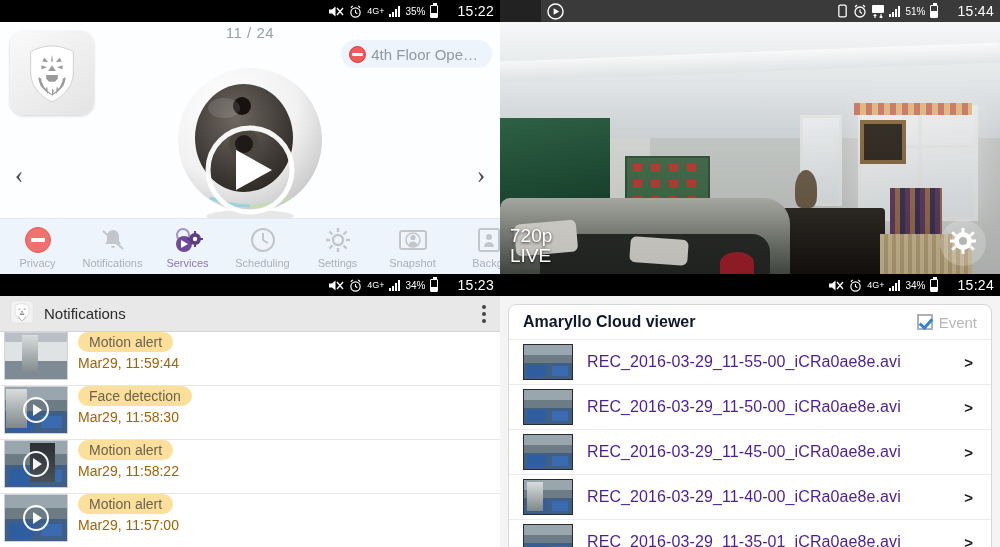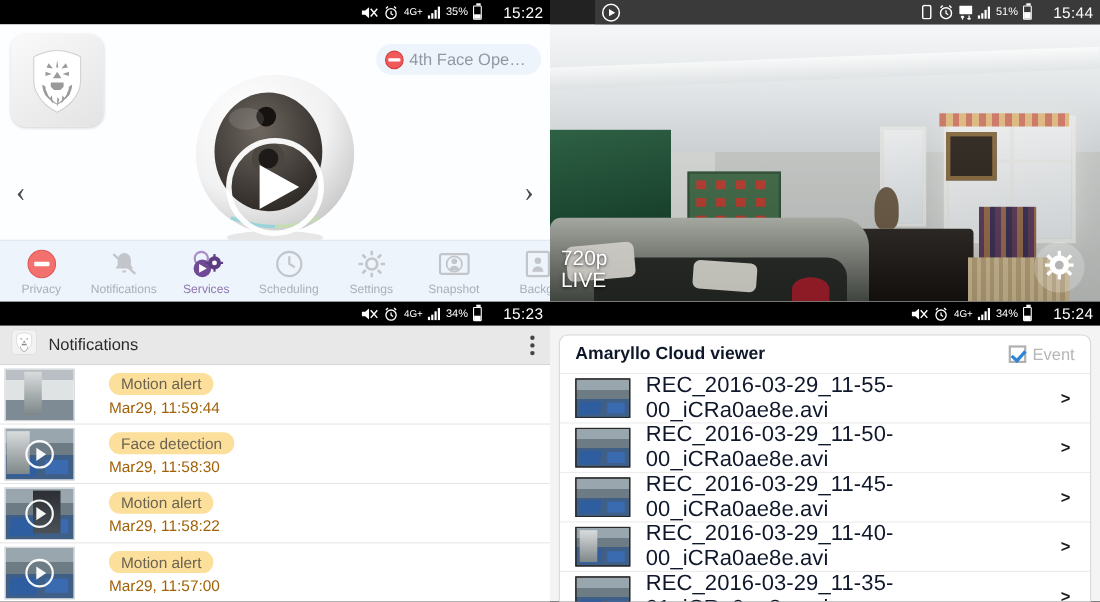--- a/index.html
+++ b/index.html
@@ -137,21 +137,21 @@
   .q3 { background:#fff; }
   .nhead {
     position:absolute; top:22px; left:0; right:0; height:36px;
     background:#e8e8e8; border-bottom:1px solid #d4d4d4;
     display:flex; align-items:center; padding:0 10px; gap:10px;
   }
   .nhead .ntitle { font-size:15px; color:#2a2a2a; }
   .dots { margin-left:auto; display:flex; flex-direction:column; gap:3px; padding-right:4px; }
   .dots i { width:4px; height:4px; border-radius:50%; background:#444; display:block; }
   .nlist { position:absolute; top:58px; left:0; right:0; bottom:0; overflow:hidden; background:#fff; }
-  .nitem { height:54px; display:flex; align-items:center; border-bottom:1px solid #e6e6e6;gap:21px; }
+  .nitem { height:54px; display:flex; align-items:flex-start; border-bottom:1px solid #e6e6e6; }
   .nthumb { width:64px; height:48px; margin:0 10px 0 4px; flex:0 0 64px; position:relative;
     border:1px solid #cfd3d8; overflow:hidden; }
   .nthumb .tz { position:absolute; inset:0; }
   .playdot { position:absolute; left:50%; top:50%; transform:translate(-50%,-50%);
     width:26px; height:26px; border:2px solid rgba(255,255,255,.95); border-radius:50%;
     display:flex; align-items:center; justify-content:center; }
   .playdot::after { content:""; border-left:9px solid rgba(255,255,255,.95);
     border-top:6px solid transparent; border-bottom:6px solid transparent; margin-left:3px; }
   .ninfo { display:flex; flex-direction:column; gap:3px; }
   .badge { align-self:flex-start; background:#fbdf9b; color:#6b6250;
@@ -165,21 +165,21 @@
   .chead { height:34px; display:flex; align-items:center; padding:0 14px; }
   .ctitle { color:#0f172a; font-size:16px; font-weight:bold; }
   .cchk { margin-left:auto; display:flex; align-items:center; gap:6px; color:#b6b6b6; font-size:15px; }
   .cbox { width:16px; height:16px; border:2px solid #b0b0b0; position:relative; background:#fff; }
   .cbox::after { content:""; position:absolute; left:3px; top:0px; width:5px; height:10px;
     border:solid #2f86d6; border-width:0 3px 3px 0; transform:rotate(42deg); }
   .frow { height:45px; display:flex; align-items:center; padding:0 6px 0 14px;
     border-top:1px solid #ececec; }
   .fthumb { width:50px; height:36px; flex:0 0 50px; margin-right:14px; border:1px solid #2a2a2a;
     position:relative; overflow:hidden; background:#1c1c1c; }
-  .fname { font-size:20px; color:#0f172a; letter-spacing:.1px; }
+  .fname { font-size:16px; color:#4c1d95; letter-spacing:.1px; }
   .farrow { margin-left:auto; font-weight:bold; font-size:15px; color:#1b1b1b; padding-right:12px; }
 
   
   .tw { position:absolute; inset:0; background:linear-gradient(180deg,#9aa6ae 0 28%,#6d7b85 28% 52%,#3f5f86 52% 100%); }
   .tw::before { content:""; position:absolute; left:6%; bottom:6%; width:40%; height:34%;
     background:#2f5ea0; transform:skewX(-8deg); }
   .tw::after { content:""; position:absolute; right:8%; bottom:10%; width:34%; height:28%;
     background:#3a6bb0; }
   .tdoor { position:absolute; left:2%; top:5%; width:34%; bottom:10%;
     background:linear-gradient(180deg,#d9dcdd,#7e8789); }
@@ -212,39 +212,40 @@
           <i></i>
         </span>
       <span class="pct">35%</span>
       <span class="batt">
           <i style="height:35%"></i>
         </span>
       <span class="clock">15:22</span>
     </div>
 
     <div class="q1-body">
+      <div class="counter">11 / 24</div>
 
       <div class="logo-tile">
         <svg width="62" height="62" viewBox="0 0 64 64">
           <path d="M32 4C20 4 10 10 10 10v22c0 16 14 26 22 30 8-4 22-14 22-30V10S44 4 32 4z" fill="#ffffff" stroke="#cfcfcf" stroke-width="1"></path>
           <g fill="#9a9a9a">
             <path d="M24 16l4 5-6-1zM40 16l-4 5 6-1z"></path>
             <path d="M32 13l-1 7h2z"></path>
             <path d="M21 24l6 2-6 2zM43 24l-6 2 6 2z"></path>
             <path d="M32 24l-4 6h8z"></path>
             <path d="M26 34h12v4l-3 3h-6l-3-3z"></path>
             <path d="M18 36c0 8 5 14 14 19 9-5 14-11 14-19l-3 2c0 7-5 12-11 16-6-4-11-9-11-16z"></path>
             <path d="M22 42l2 7-4-4zM42 42l-2 7 4-4zM27 46l1 8-3-5zM37 46l-1 8 3-5zM32 48l0 9 2-7z"></path>
           </g>
         </svg>
       </div>
 
       <div class="zone-pill">
         <span class="noentry"></span>
-        <span>4th Face Ope…</span>
+        <span>4th Floor Ope…</span>
       </div>
 
       <div class="cam-wrap">
         <svg width="172" height="160" viewBox="0 0 172 160">
           <defs>
             <radialGradient id="sph" cx="35%" cy="28%" r="78%">
               <stop offset="0%" stop-color="#ffffff"></stop>
                 <stop offset="62%" stop-color="#f1f1f1"></stop>
               <stop offset="100%" stop-color="#c9c9c9"></stop>
             </radialGradient>

